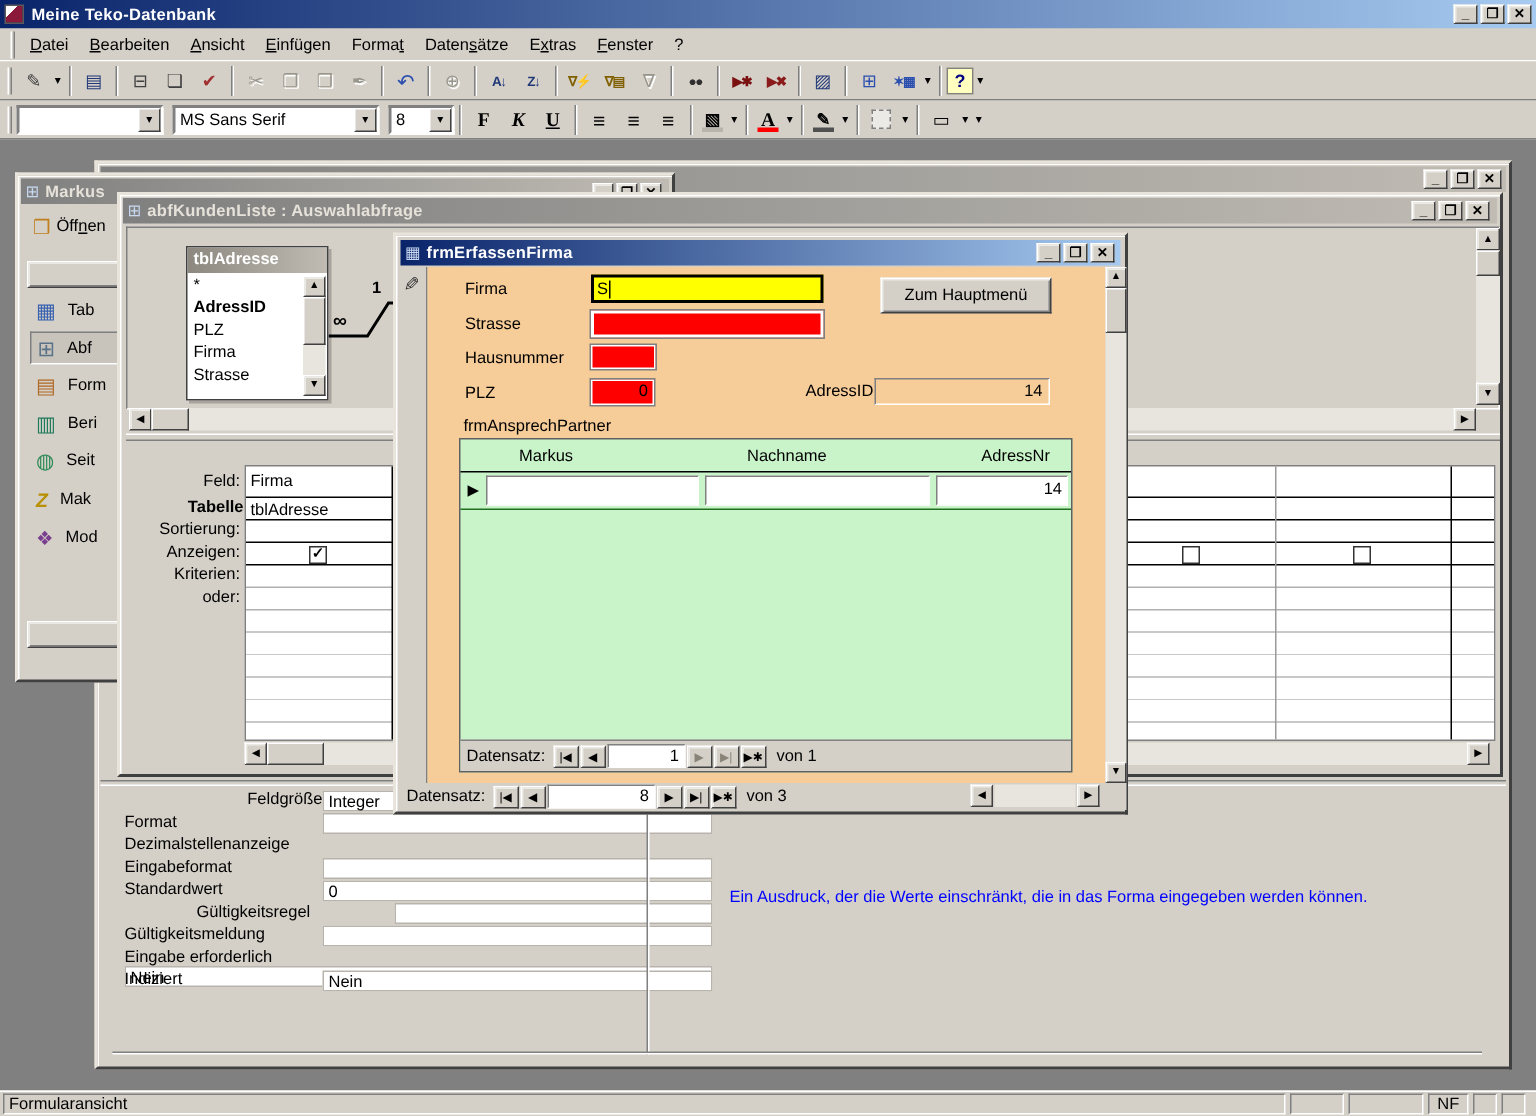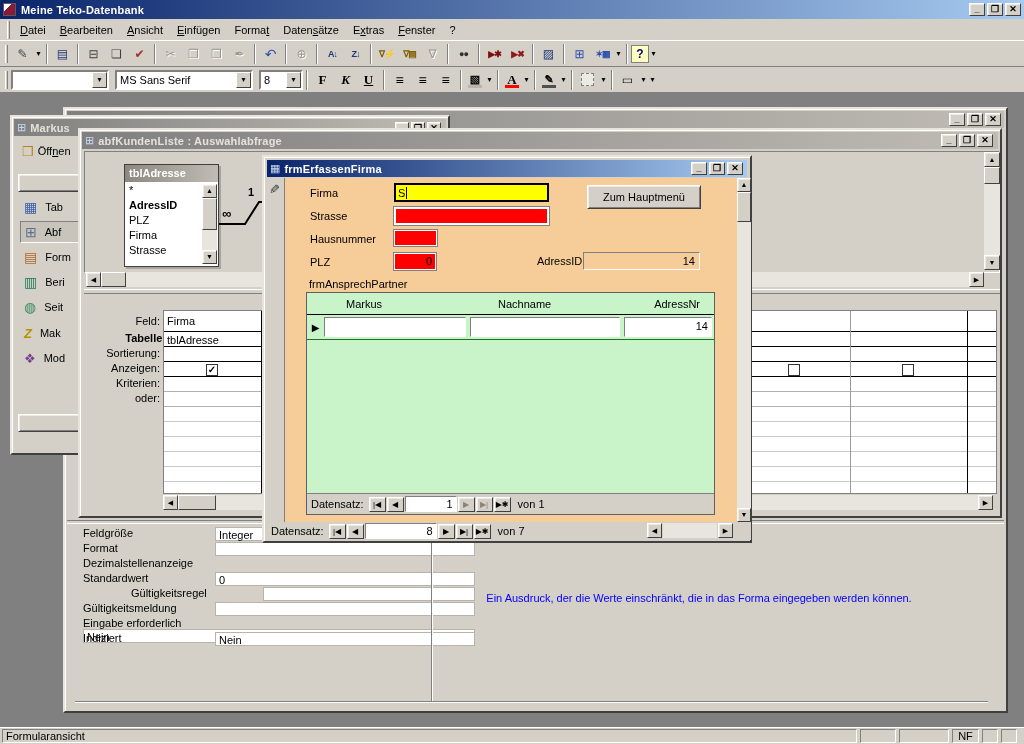--- a/index.html
+++ b/index.html
@@ -211,29 +211,33 @@
         <span class="wbtn">_</span>
         <span class="wbtn">❐</span>
         <span class="wbtn">✕</span>
       </span>
     </div>
 
     <div class="abs" style="left:2px;top:411px;right:2px;height:4px;border-top:1px solid #808080;border-bottom:1px solid #fff;background:#D4D0C8;"></div>
 
     <div class="abs" style="left:18px;top:418px;width:392px;height:160px;">
       <div style="display:flex;height:15px;">
-          <span style="width:132px;">Feldgröße</span>
+          <span style="width:132px;text-align:right;">Feldgröße</span>
           <span class="navval" style="flex:1;height:14px;text-align:left;border-color:#B8B4AC;">Integer</span>
         </div>
       <div style="display:flex;height:15px;">
           <span style="width:132px;">Format</span>
           <span class="navval" style="flex:1;height:14px;text-align:left;border-color:#B8B4AC;"></span>
         </div>
       <div style="display:flex;height:15px;">
           <span style="width:132px;">Dezimalstellenanzeige</span>
+        </div>
+      <div style="display:flex;height:15px;">
+          <span style="width:132px;">Eingabeformat</span>
+          <span class="navval" style="flex:1;height:14px;text-align:left;border-color:#B8B4AC;"></span>
         </div>
       <div style="display:flex;height:15px;">
           <span style="width:132px;">Standardwert</span>
           <span class="navval" style="flex:1;height:14px;text-align:left;border-color:#B8B4AC;">0</span>
         </div>
       <div style="display:flex;height:15px;">
           <span style="width:132px;margin-left:48px;">Gültigkeitsregel</span>
           <span class="navval" style="flex:1;height:14px;text-align:left;border-color:#B8B4AC;"></span>
         </div>
       <div style="display:flex;height:15px;">
@@ -483,21 +487,21 @@
     </div>
 
     <div class="abs nav" style="left:3px;top:365px;width:484px;height:18px;background:#D4D0C8;padding-left:4px;">
       <span style="margin-right:4px;">Datensatz:</span>
       <span class="navbtn">|◀</span>
       <span class="navbtn">◀</span>
       <span class="navval" style="width:72px;">8</span>
       <span class="navbtn">▶</span>
       <span class="navbtn">▶|</span>
       <span class="navbtn">▶✱</span>
-      <span style="margin-left:6px;">von 7</span>
+      <span style="margin-left:6px;">von 3</span>
       <span style="flex:1;"></span>
       <span class="abs nav" style="right:18px;top:1px;width:86px;height:15px;">
         <span class="sbtn" style="width:15px;height:15px;line-height:13px;">◀</span>
         <span class="strack" style="flex:1;height:15px;"></span>
         <span class="sbtn" style="width:15px;height:15px;line-height:13px;">▶</span>
       </span>
     </div>
   </div>
 
 </div>

